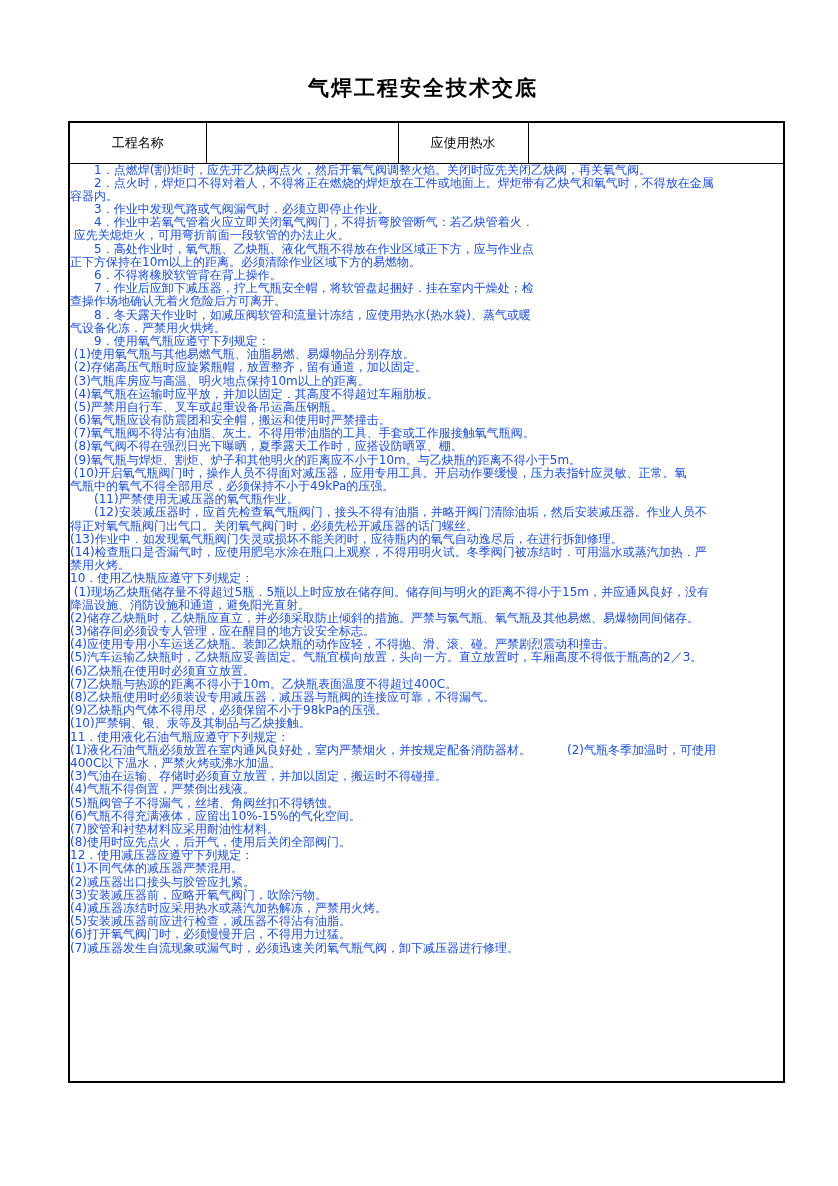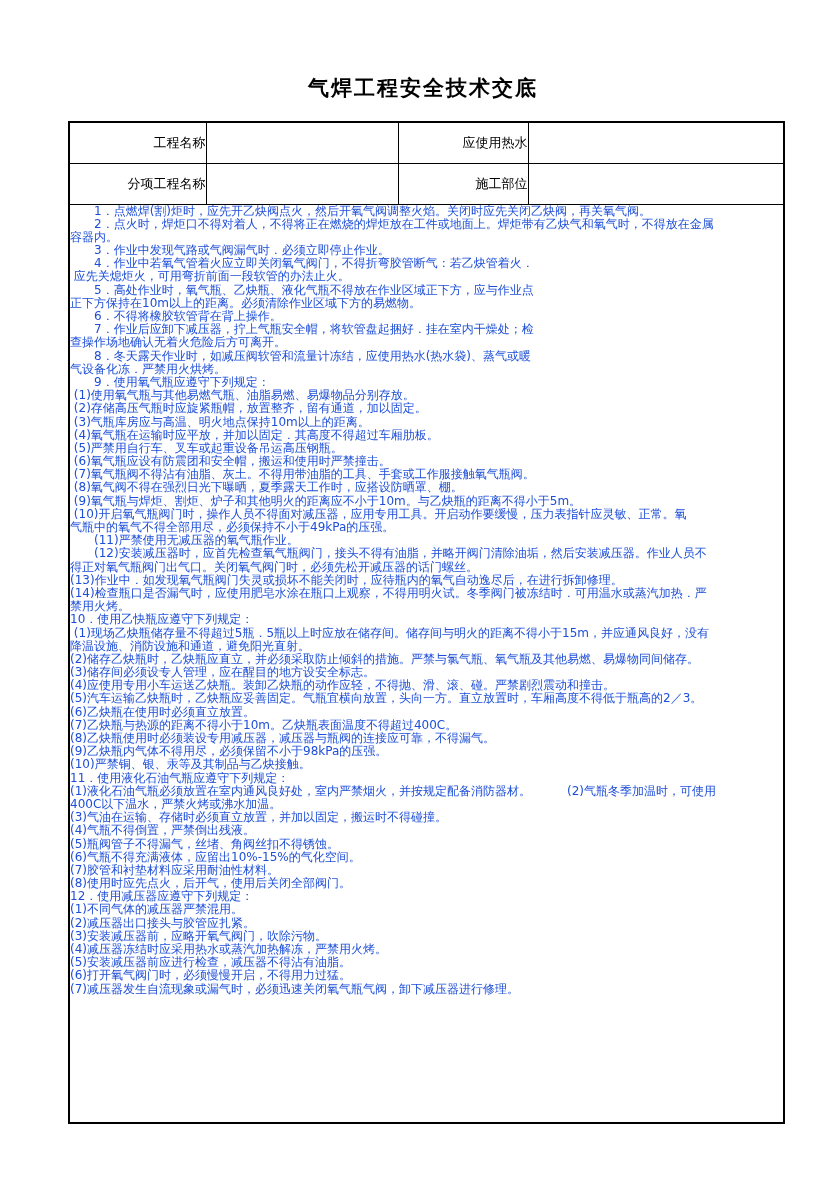--- a/index.html
+++ b/index.html
@@ -31,21 +31,21 @@
     table-layout: fixed;
     border: 2px solid #000;
   }
   table.info-table td {
     border: 1px solid #000;
     padding: 0;
     font-size: 13px;
     color: #000;
   }
   td.label-cell {
-    text-align: right;
+    text-align: center;
     vertical-align: middle;
   }
   td.value-cell { background: #fff; }
   tr.hdr-row { height: 41px; }
   td.content-cell {
     vertical-align: top;
     padding: 62px 4px 0 4px;
     height: 917px;
     overflow: hidden;
   }
@@ -69,25 +69,19 @@
     <col style="width:130px">
     <col style="width:256px">
   </colgroup>
   <tbody>
       <tr class="hdr-row">
     <td class="label-cell">工程名称</td>
     <td class="value-cell"></td>
     <td class="label-cell">应使用热水</td>
     <td class="value-cell"></td>
   </tr>
-  <tr class="hdr-row">
-    <td class="label-cell">分项工程名称</td>
-    <td class="value-cell"></td>
-    <td class="label-cell">施工部位</td>
-    <td class="value-cell"></td>
-  </tr>
   <tr>
     <td class="content-cell" colspan="4">
       <div class="instructions"><div class="line">　　1．点燃焊(割)炬时，应先开乙炔阀点火，然后开氧气阀调整火焰。关闭时应先关闭乙炔阀，再关氧气阀。</div><div class="line">　　2．点火时，焊炬口不得对着人，不得将正在燃烧的焊炬放在工件或地面上。焊炬带有乙炔气和氧气时，不得放在金属</div><div class="line">容器内。</div><div class="line">　　3．作业中发现气路或气阀漏气时．必须立即停止作业。</div><div class="line">　　4．作业中若氧气管着火应立即关闭氧气阀门，不得折弯胶管断气：若乙炔管着火．</div><div class="line"> 应先关熄炬火，可用弯折前面一段软管的办法止火。</div><div class="line">　　5．高处作业时，氧气瓶、乙炔瓶、液化气瓶不得放在作业区域正下方，应与作业点</div><div class="line">正下方保持在10m以上的距离。必须清除作业区域下方的易燃物。</div><div class="line">　　6．不得将橡胶软管背在背上操作。</div><div class="line">　　7．作业后应卸下减压器，拧上气瓶安全帽，将软管盘起捆好．挂在室内干燥处；检</div><div class="line">查操作场地确认无着火危险后方可离开。</div><div class="line">　　8．冬天露天作业时，如减压阀软管和流量计冻结，应使用热水(热水袋)、蒸气或暖</div><div class="line">气设备化冻．严禁用火烘烤。</div><div class="line">　　9．使用氧气瓶应遵守下列规定：</div><div class="line"> (1)使用氧气瓶与其他易燃气瓶、油脂易燃、易爆物品分别存放。</div><div class="line"> (2)存储高压气瓶时应旋紧瓶帽，放置整齐，留有通道，加以固定。</div><div class="line"> (3)气瓶库房应与高温、明火地点保持10m以上的距离。</div><div class="line"> (4)氧气瓶在运输时应平放，并加以固定．其高度不得超过车厢肋板。</div><div class="line"> (5)严禁用自行车、叉车或起重设备吊运高压钢瓶。</div><div class="line"> (6)氧气瓶应设有防震团和安全帽，搬运和使用时严禁撞击。</div><div class="line"> (7)氧气瓶阀不得沾有油脂、灰土。不得用带油脂的工具、手套或工作服接触氧气瓶阀。</div><div class="line"> (8)氧气阀不得在强烈日光下曝晒，夏季露天工作时，应搭设防晒罩、棚。</div><div class="line"> (9)氧气瓶与焊炬、割炬、炉子和其他明火的距离应不小于10m。与乙炔瓶的距离不得小于5m。</div><div class="line"> (10)开启氧气瓶阀门时，操作人员不得面对减压器，应用专用工具。开启动作要缓慢，压力表指针应灵敏、正常。氧</div><div class="line">气瓶中的氧气不得全部用尽，必须保持不小于49kPa的压强。</div><div class="line">　　(11)严禁使用无减压器的氧气瓶作业。</div><div class="line">　　(12)安装减压器时，应首先检查氧气瓶阀门，接头不得有油脂，并略开阀门清除油垢，然后安装减压器。作业人员不</div><div class="line">得正对氧气瓶阀门出气口。关闭氧气阀门时，必须先松开减压器的话门螺丝。</div><div class="line">(13)作业中．如发现氧气瓶阀门失灵或损坏不能关闭时，应待瓶内的氧气自动逸尽后，在进行拆卸修理。</div><div class="line">(14)检查瓶口是否漏气时，应使用肥皂水涂在瓶口上观察，不得用明火试。冬季阀门被冻结时．可用温水或蒸汽加热．严</div><div class="line">禁用火烤。</div><div class="line">10．使用乙快瓶应遵守下列规定：</div><div class="line"> (1)现场乙炔瓶储存量不得超过5瓶．5瓶以上时应放在储存间。储存间与明火的距离不得小于15m，并应通风良好，没有</div><div class="line">降温设施、消防设施和通道，避免阳光直射。</div><div class="line">(2)储存乙炔瓶时，乙炔瓶应直立，并必须采取防止倾斜的措施。严禁与氯气瓶、氧气瓶及其他易燃、易爆物同间储存。</div><div class="line">(3)储存间必须设专人管理，应在醒目的地方设安全标志。</div><div class="line">(4)应使用专用小车运送乙炔瓶。装卸乙炔瓶的动作应轻，不得抛、滑、滚、碰。严禁剧烈震动和撞击。</div><div class="line">(5)汽车运输乙炔瓶时，乙炔瓶应妥善固定。气瓶宜横向放置，头向一方。直立放置时，车厢高度不得低于瓶高的2／3。</div><div class="line">(6)乙炔瓶在使用时必须直立放置。</div><div class="line">(7)乙炔瓶与热源的距离不得小于10m。乙炔瓶表面温度不得超过400C。</div><div class="line">(8)乙炔瓶使用时必须装设专用减压器，减压器与瓶阀的连接应可靠，不得漏气。</div><div class="line">(9)乙炔瓶内气体不得用尽，必须保留不小于98kPa的压强。</div><div class="line">(10)严禁铜、银、汞等及其制品与乙炔接触。</div><div class="line">11．使用液化石油气瓶应遵守下列规定：</div><div class="line">(1)液化石油气瓶必须放置在室内通风良好处，室内严禁烟火，并按规定配备消防器材。　　　(2)气瓶冬季加温时，可使用</div><div class="line">400C以下温水，严禁火烤或沸水加温。</div><div class="line">(3)气油在运输、存储时必须直立放置，并加以固定，搬运时不得碰撞。</div><div class="line">(4)气瓶不得倒置，严禁倒出残液。</div><div class="line">(5)瓶阀管子不得漏气，丝堵、角阀丝扣不得锈蚀。</div><div class="line">(6)气瓶不得充满液体，应留出10%-15%的气化空间。</div><div class="line">(7)胶管和衬垫材料应采用耐油性材料。</div><div class="line">(8)使用时应先点火，后开气，使用后关闭全部阀门。</div><div class="line">12．使用减压器应遵守下列规定：</div><div class="line">(1)不同气体的减压器严禁混用。</div><div class="line">(2)减压器出口接头与胶管应扎紧。</div><div class="line">(3)安装减压器前，应略开氧气阀门，吹除污物。</div><div class="line">(4)减压器冻结时应采用热水或蒸汽加热解冻，严禁用火烤。</div><div class="line">(5)安装减压器前应进行检查，减压器不得沾有油脂。</div><div class="line">(6)打开氧气阀门时，必须慢慢开启，不得用力过猛。</div><div class="line">(7)减压器发生自流现象或漏气时，必须迅速关闭氧气瓶气阀，卸下减压器进行修理。</div></div>
     </td>
   </tr>
 </tbody>
   </table>
 
 </body></html>

